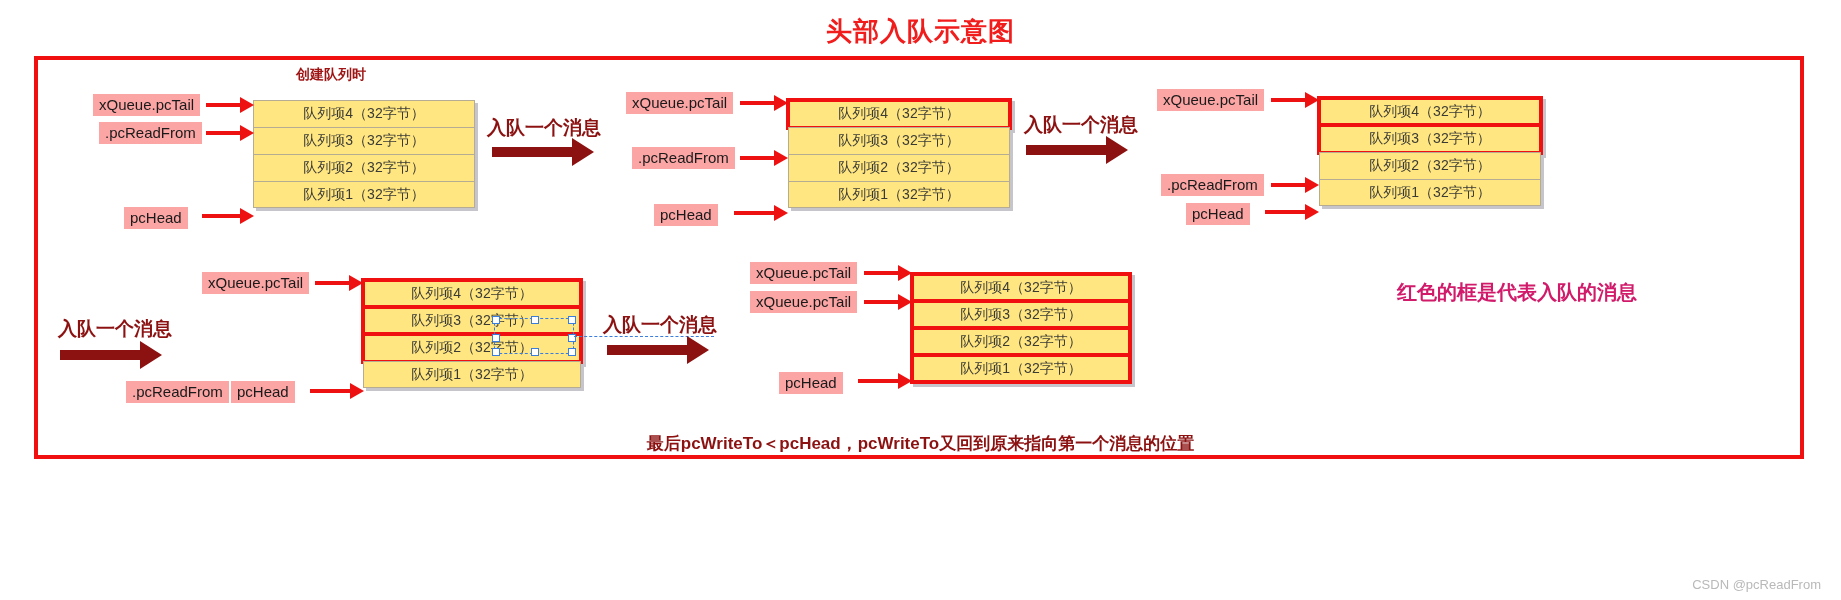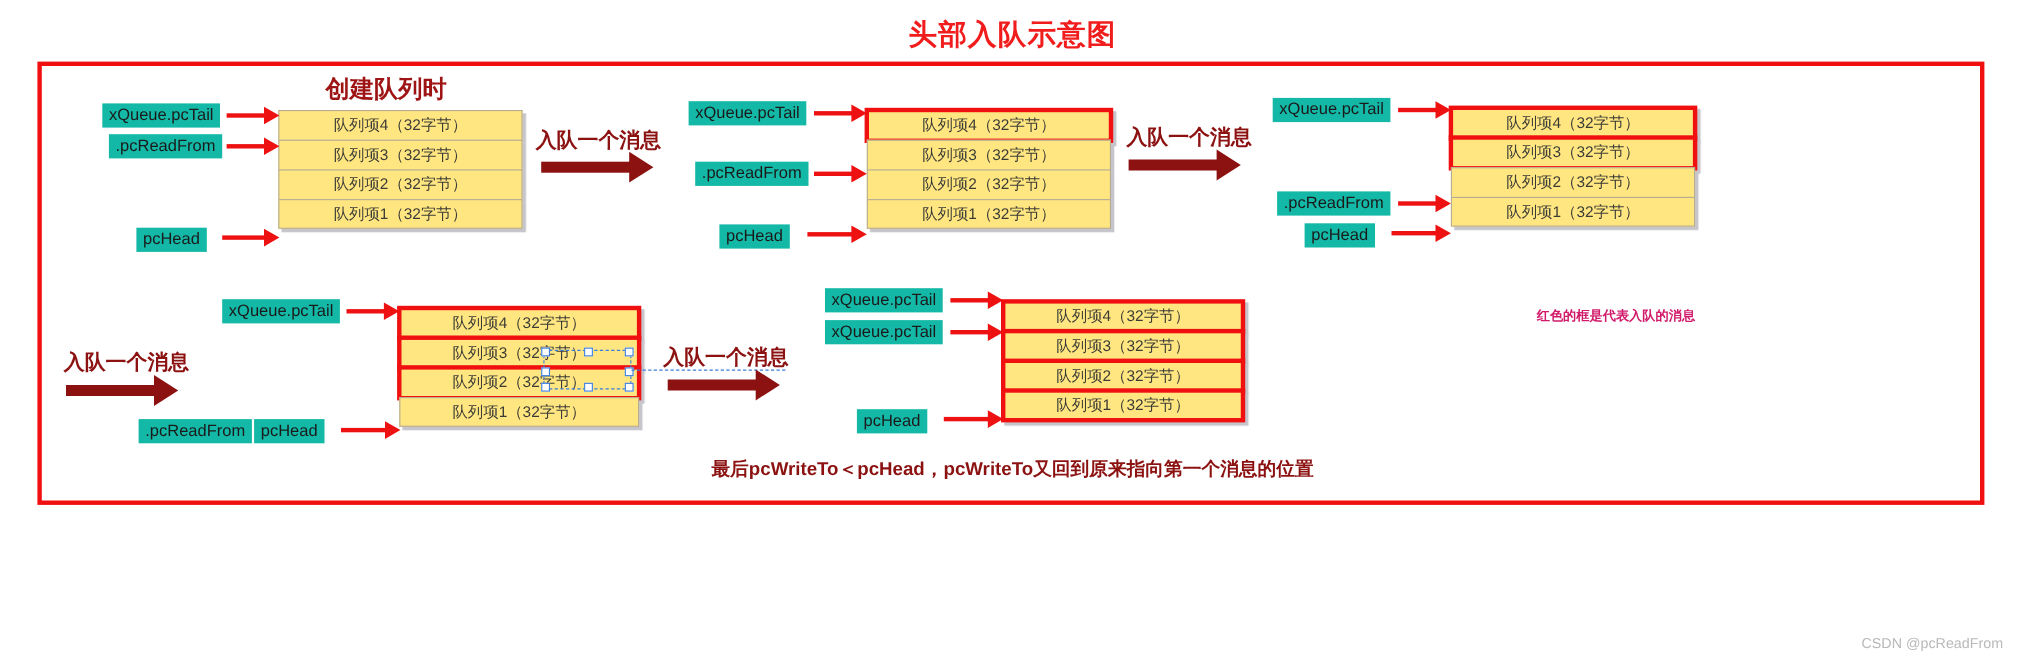--- a/index.html
+++ b/index.html
@@ -13,21 +13,21 @@
     position:absolute;left:0;top:14px;width:1841px;text-align:center;
     font-size:26px;font-weight:bold;color:#f11c1c;letter-spacing:1px;
   }
 
   .frame{
     position:absolute;left:34px;top:56px;width:1770px;height:403px;
     border:4px solid #f01010;box-sizing:border-box;background:#fff;
   }
 
   .grp-title{
-    position:absolute;font-size:22px;font-weight:bold;color:#9e1414;
+    position:absolute;font-size:14px;font-weight:bold;color:#9e1414;
     white-space:nowrap;
   }
 
   
   .stack{position:absolute;box-sizing:border-box;}
   .cell{
     position:relative;box-sizing:border-box;
     background:#ffe680;border:1px solid #b5ac93;
     border-bottom:none;
     display:flex;align-items:center;justify-content:center;
@@ -35,21 +35,21 @@
   }
   .cell:last-child{border-bottom:1px solid #b5ac93;}
   .cell.hl::after{
     content:"";position:absolute;left:-3px;top:-3px;right:-3px;bottom:-3px;
     border:4px solid #f01010;box-sizing:border-box;pointer-events:none;
   }
   .stack.shadow{filter:drop-shadow(3px 3px 0 rgba(150,150,160,.55));}
 
   
   .plabel{
-    position:absolute;background:#14b8a6;color:#1a1a1a;
+    position:absolute;background:#fca5a5;color:#1a1a1a;
     font-size:15px;padding:2px 6px;white-space:nowrap;line-height:18px;
   }
 
   
   .rarrow{position:absolute;height:0;}
   .rarrow i{
     position:absolute;left:0;top:-2px;height:4px;background:#ee1111;
     width:calc(100% - 10px);
   }
   .rarrow b{
@@ -69,21 +69,21 @@
     border-top:14px solid transparent;border-bottom:14px solid transparent;
     border-left:22px solid #8c1111;
   }
 
   .steplbl{
     position:absolute;font-size:19px;font-weight:bold;color:#8c1111;
     white-space:nowrap;
   }
 
   .note{
-    position:absolute;font-size:12px;font-weight:bold;color:#d11a6a;
+    position:absolute;font-size:20px;font-weight:bold;color:#d11a6a;
     white-space:nowrap;
   }
 
   .caption{
     position:absolute;font-size:17px;font-weight:bold;color:#8c1111;
     white-space:nowrap;text-align:center;
   }
 
   
   .sel{
@@ -260,16 +260,16 @@
       <i></i>
       <b></b>
     </div>
 
   <div class="plabel" style="left:779px;top:372px;">pcHead</div>
   <div class="rarrow" style="left:858px;top:381px;width:54px;">
       <i></i>
       <b></b>
     </div>
 
-  <div class="caption" style="left:0;top:415px;width:1841px;">最后pcWriteTo＜pcHead，pcWriteTo又回到原来指向第一个消息的位置</div>
+  <div class="caption" style="left:0;top:432px;width:1841px;">最后pcWriteTo＜pcHead，pcWriteTo又回到原来指向第一个消息的位置</div>
 
   <div class="watermark">CSDN @pcReadFrom</div>
 </div>
 
 </body></html>

